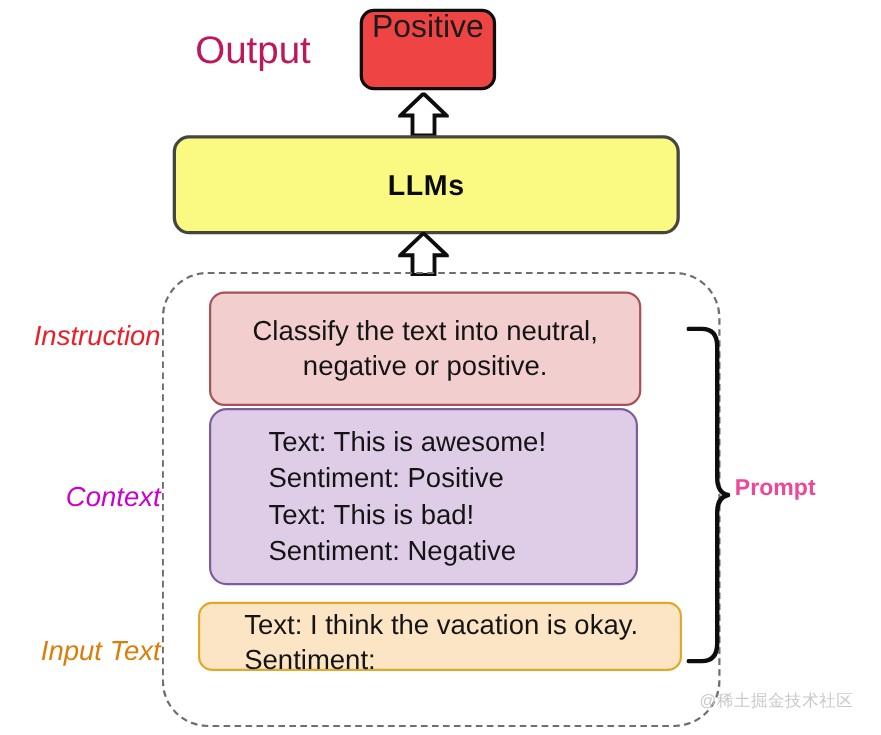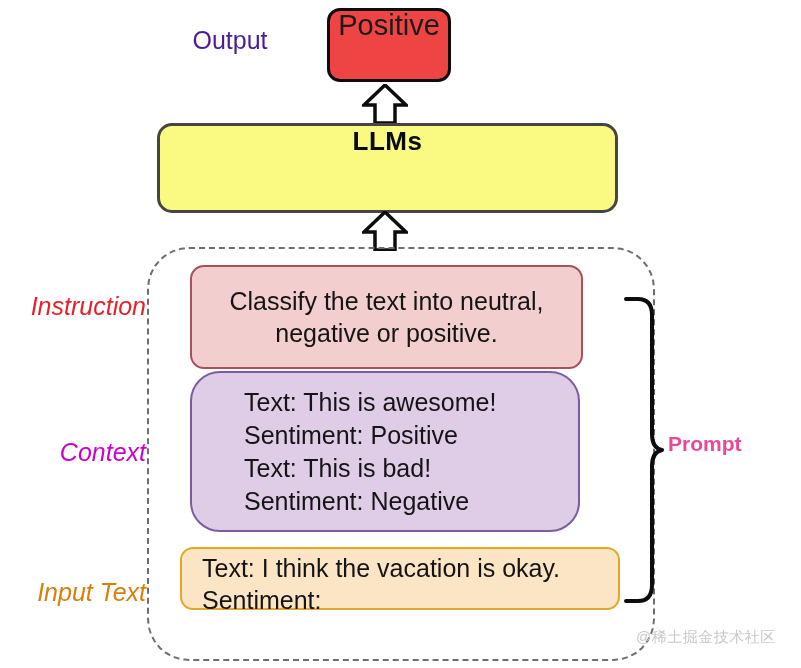--- a/index.html
+++ b/index.html
@@ -19,22 +19,22 @@
     overflow: hidden;
   }
 
   
   .output-label {
     position: absolute;
     left: 175px;
     top: 26px;
     width: 110px;
     text-align: center;
-    font-size: 25px;
-    color: #4c1d95;
+    font-size: 35px;
+    color: #be185d;
     letter-spacing: 0px;
   }
 
   .output-box {
     position: absolute;
     left: 327px;
     top: 8px;
     width: 124px;
     height: 74px;
     background: #ef4444;
@@ -55,20 +55,21 @@
   .llm-box {
     position: absolute;
     left: 157px;
     top: 123px;
     width: 461px;
     height: 90px;
     background: #FAFA82;
     border: 3px solid #464640;
     border-radius: 15px;
     display: flex;
+    align-items: center;
     justify-content: center;
     box-sizing: border-box;
   }
   .llm-box span {
     font-size: 26px;
     font-weight: bold;
     color: #0a0a0a;
     letter-spacing: 0.5px;
   }
 
@@ -128,34 +129,34 @@
     text-align: center;
   }
 
   .box-context {
     left: 190px;
     top: 371px;
     width: 390px;
     height: 161px;
     background: #DFCDE8;
     border: 2.5px solid #7D5C9E;
-    border-radius: 30px;
+    border-radius: 16px;
     padding-left: 52px;
   }
   .box-context .line { line-height: 1.32; }
 
   .box-input {
     left: 180px;
     top: 547px;
     width: 440px;
     height: 63px;
     background: #FCE5C4;
     border: 2.5px solid #E0A92C;
     border-radius: 13px;
-    padding-left: 20px;
+    padding-left: 40px;
     justify-content: flex-start;
     padding-top: 3px;
   }
   .box-input .line { line-height: 1.28; }
 
   
   .brace-wrap {
     position: absolute;
     left: 624px;
     top: 295px;

